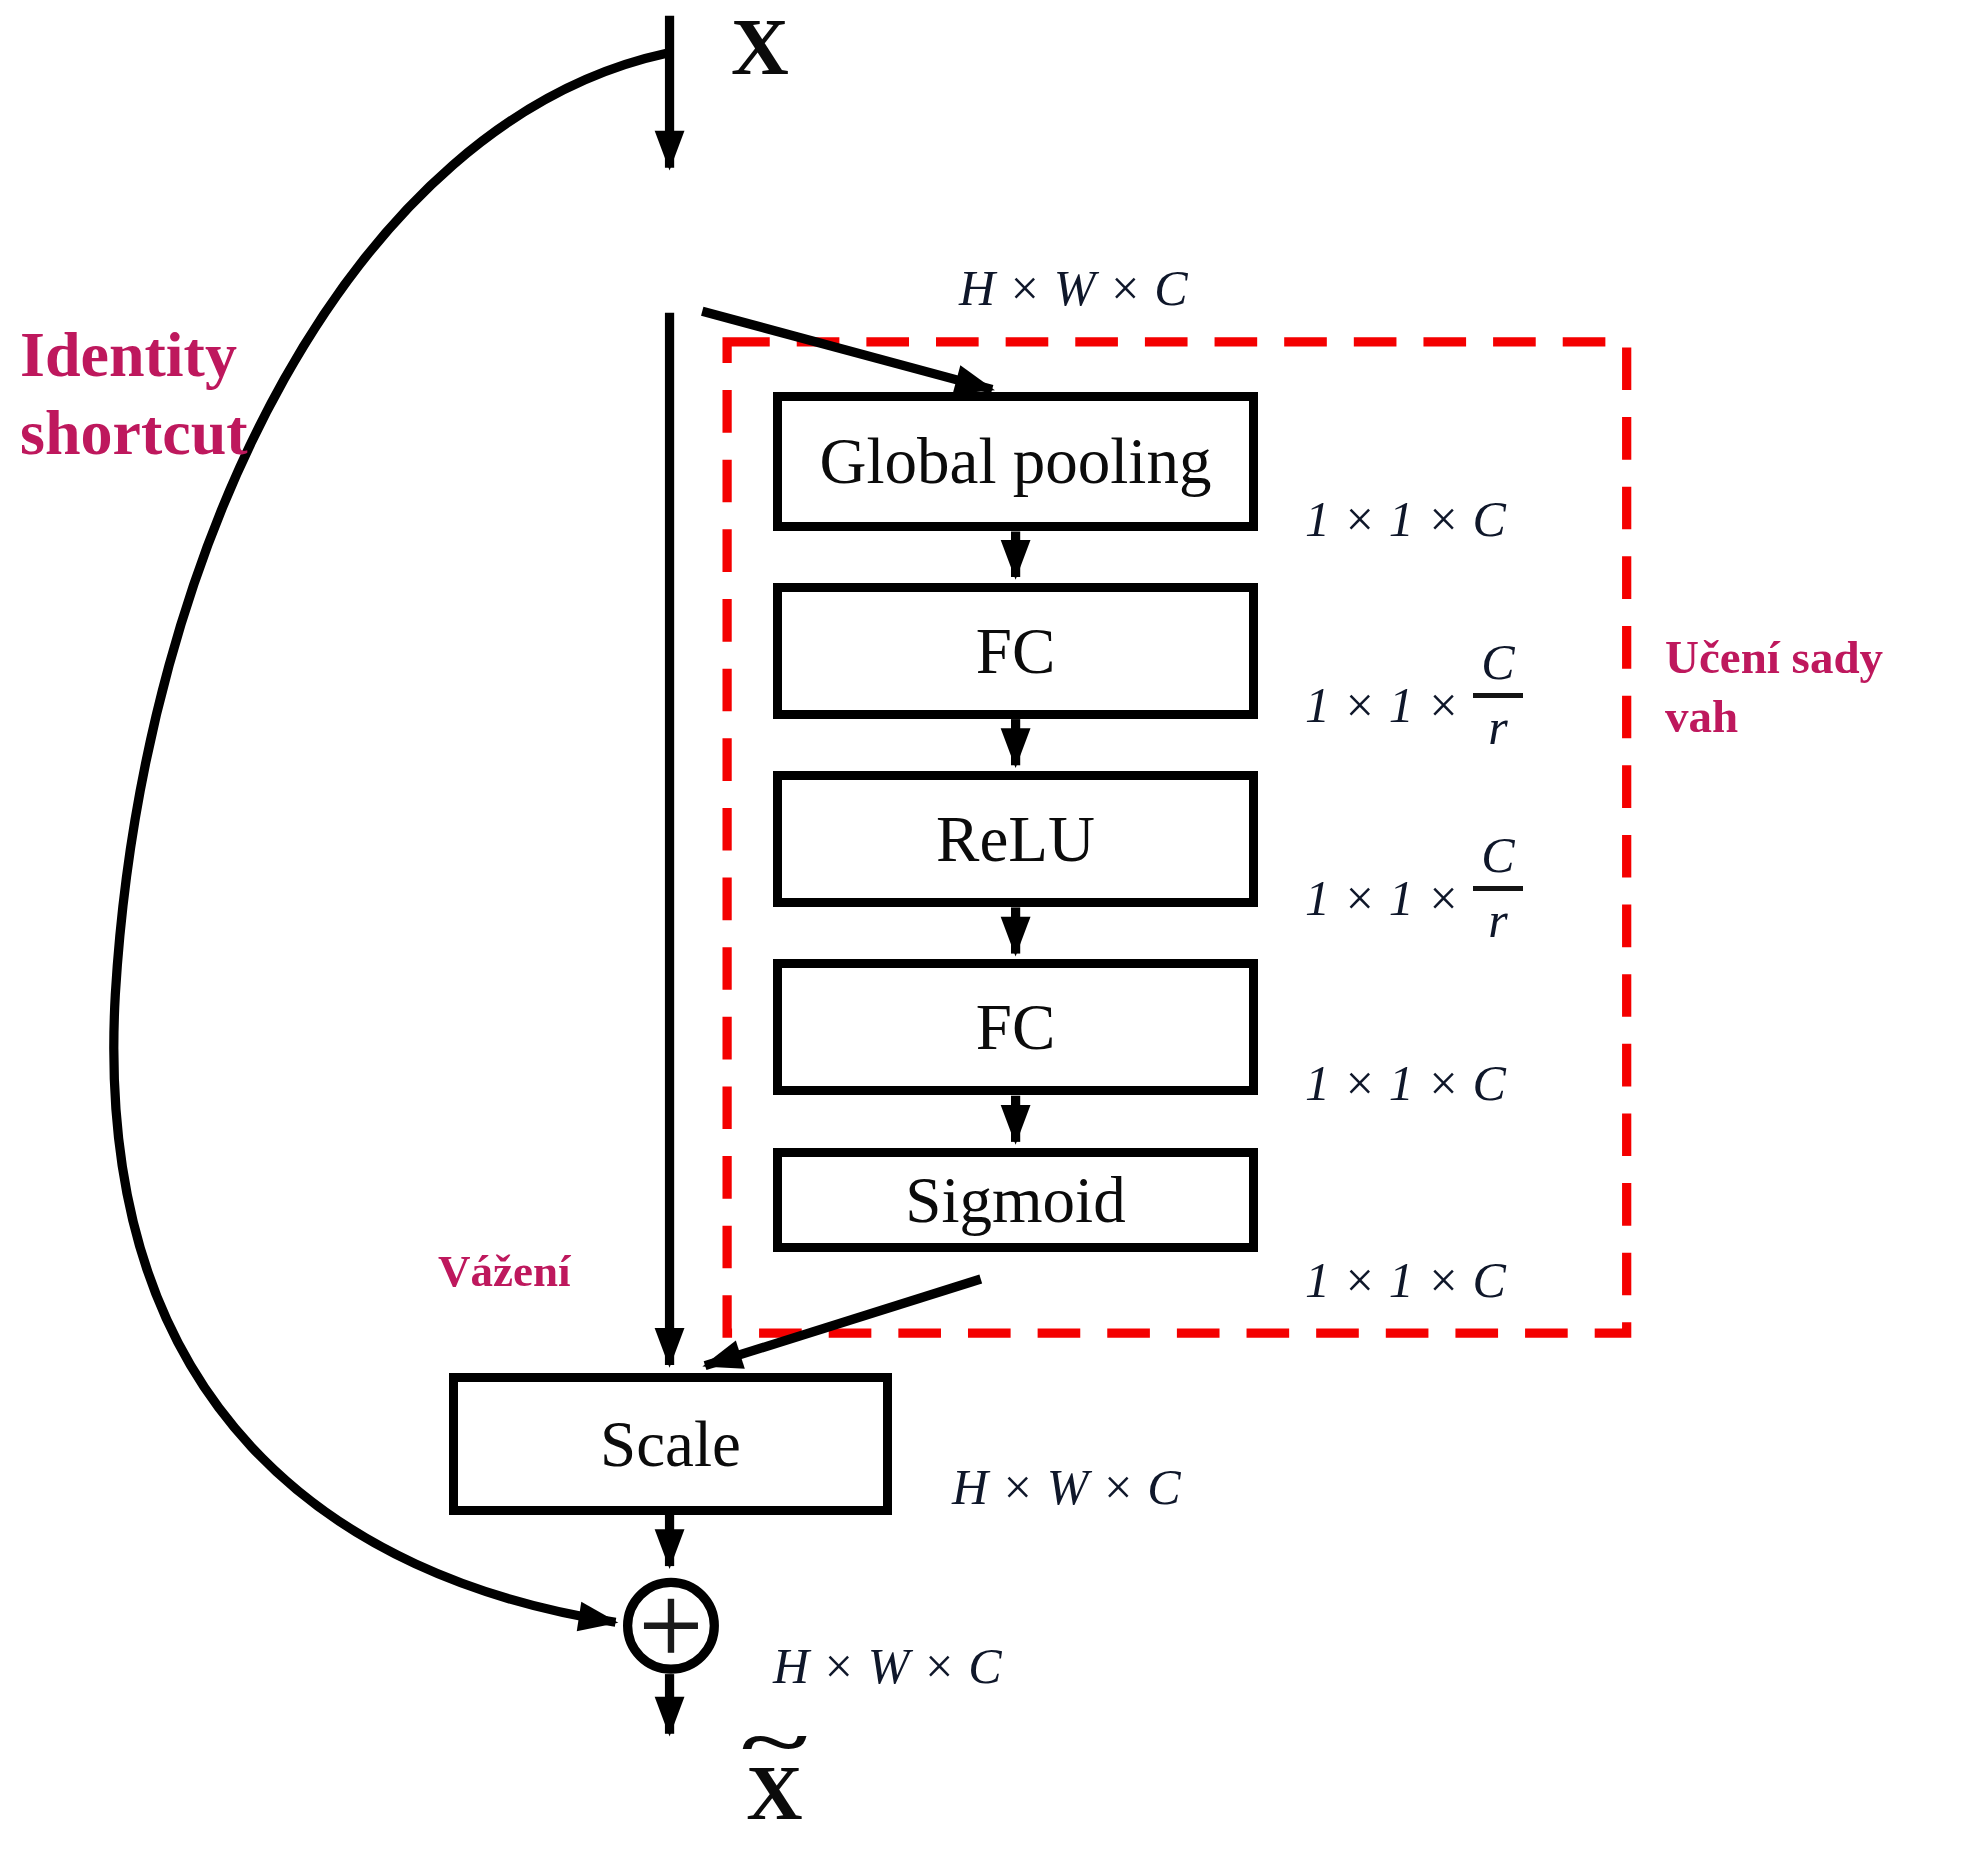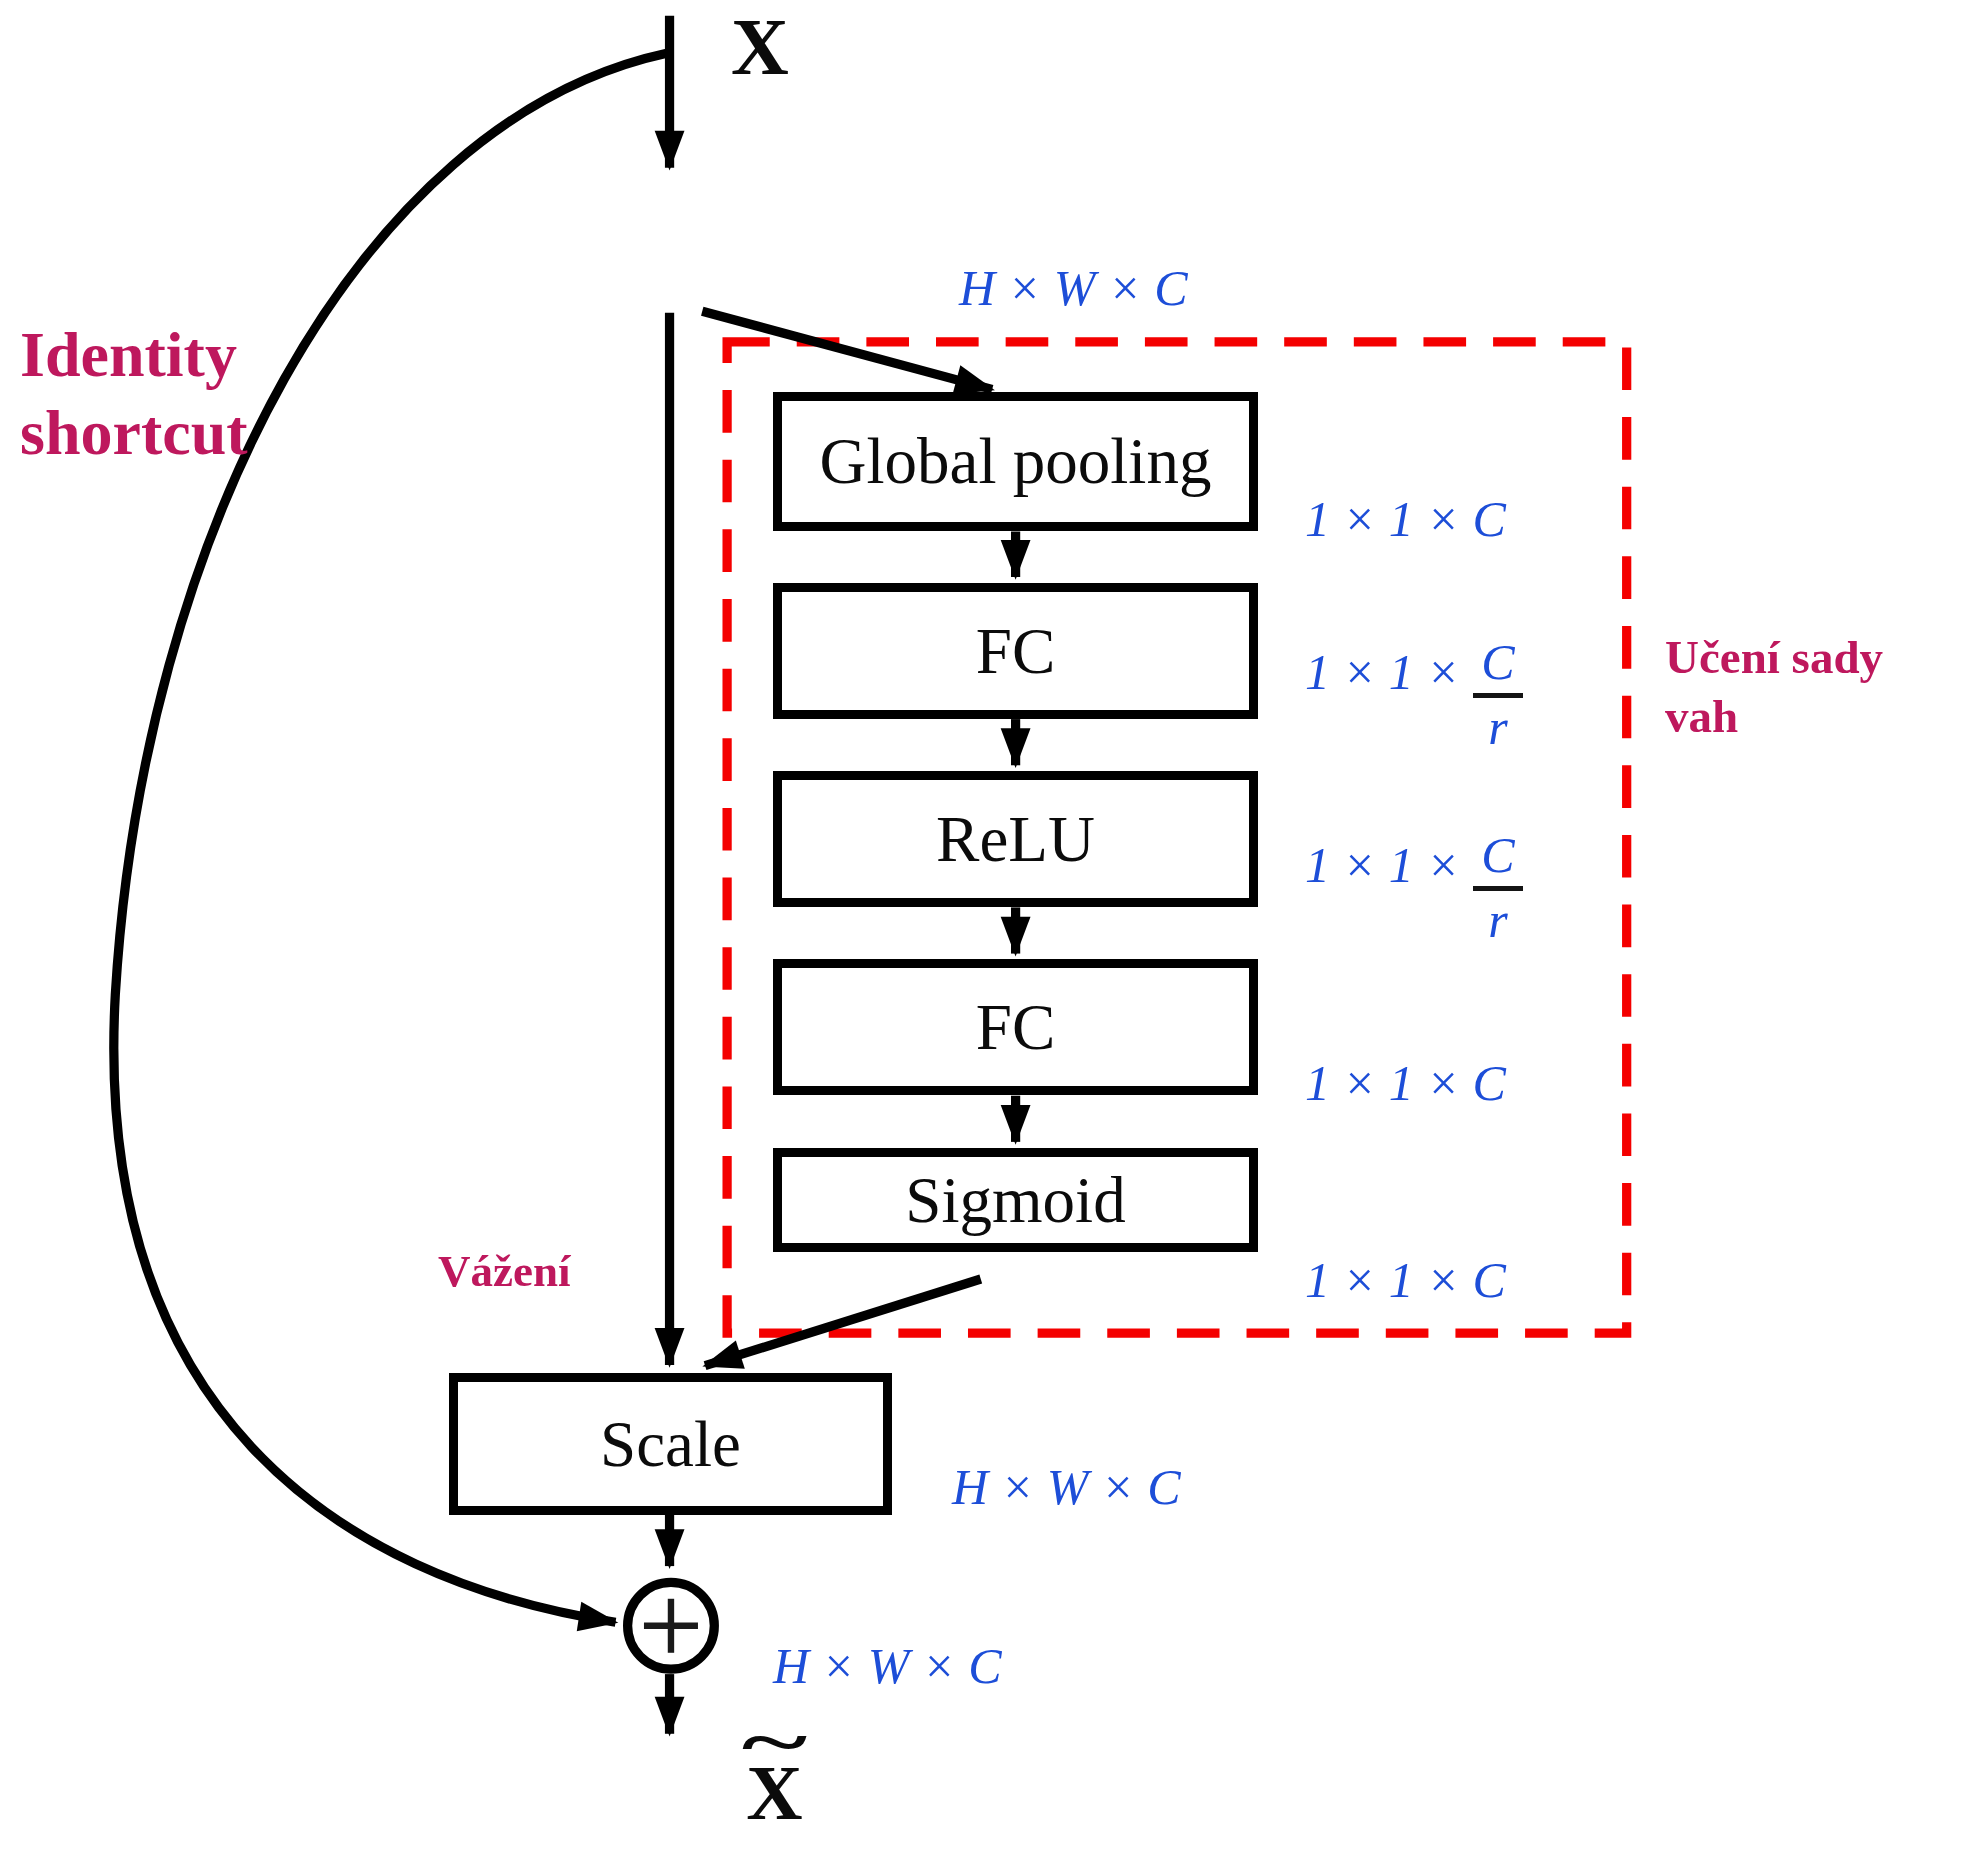--- a/index.html
+++ b/index.html
@@ -12,32 +12,32 @@
        box-sizing:border-box;display:flex;align-items:center;justify-content:center;
        font-size:65px;color:#0b0b0b;}
   #box-residual{left:444px;top:174px;width:446px;height:139px;}
   #box-gp      {left:773px;top:392px;width:485px;height:139px;}
   #box-fc1     {left:773px;top:583px;width:485px;height:136px;}
   #box-relu    {left:773px;top:771px;width:485px;height:136px;}
   #box-fc2     {left:773px;top:959px;width:485px;height:136px;}
   #box-sigmoid {left:773px;top:1148px;width:485px;height:104px;}
   #box-scale   {left:449px;top:1373px;width:443px;height:142px;}
 
-  .dim{position:absolute;z-index:3;font-style:italic;font-size:50px;color:#1d4ed8;
+  .dim{position:absolute;z-index:3;font-style:italic;font-size:50px;color:#0f172a;
        white-space:nowrap;line-height:1.06;}
   #dim-residual{left:959px;top:262px;}
   #dim-gp      {left:1305px;top:493px;}
   #dim-fc1     {left:1305px;top:636px;}
   #dim-relu    {left:1305px;top:829px;}
   #dim-fc2     {left:1305px;top:1057px;}
   #dim-sigmoid {left:1305px;top:1254px;}
   #dim-scale   {left:952px;top:1461px;}
   #dim-sum     {left:773px;top:1640px;}
 
-  .frac-dim{display:flex;align-items:flex-start;gap:12.8px;}
+  .frac-dim{display:flex;align-items:center;gap:12.8px;}
   .frac-dim .prefix{transform:translateY(10px);}
   .frac{display:inline-flex;flex-direction:column;align-items:center;}
   .frac .fnum{border-bottom:5.7px solid #141414;padding:0 8.5px 4.3px 8.5px;}
   .frac .fden{padding-top:2.8px;}
 
   .red-note{position:absolute;z-index:3;color:#be185d;font-weight:bold;
             white-space:nowrap;}
   #note-identity{left:20px;top:316px;font-size:64px;line-height:1.22;}
   #note-uceni   {left:1665px;top:628px;font-size:47px;line-height:1.26;}
   #note-vazeni  {left:438px;top:1249px;font-size:45px;line-height:1.0;}

